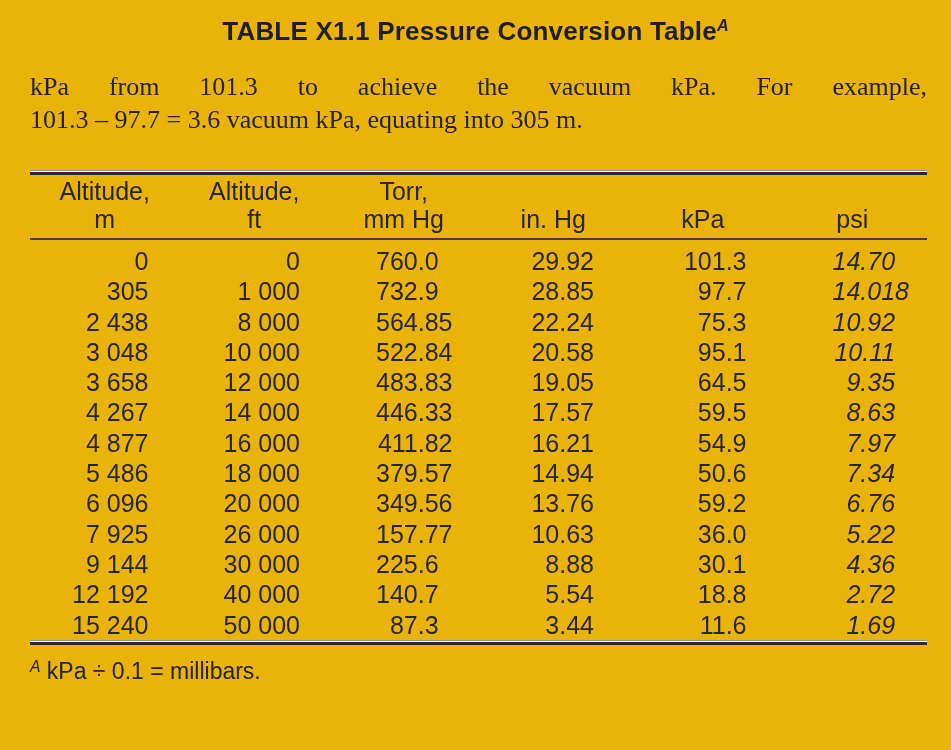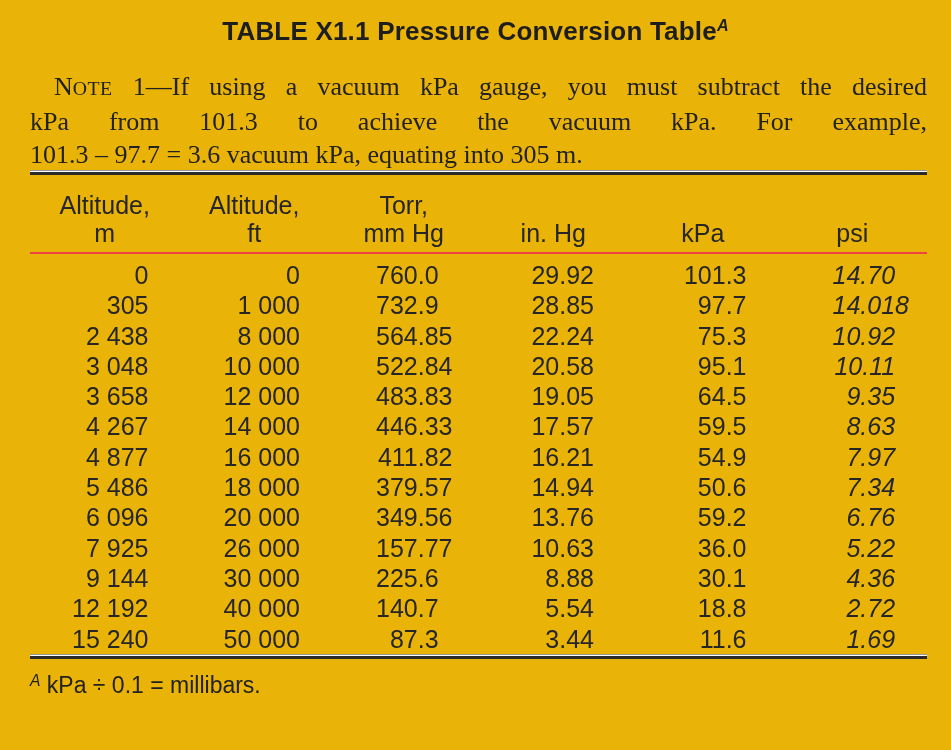--- a/index.html
+++ b/index.html
@@ -70,22 +70,22 @@
     width: 100%;
     border-collapse: collapse;
     table-layout: fixed;
     font-size: 25px;
     color: #262626;
   }
   table.conv th {
     vertical-align: bottom;
     text-align: center;
     font-weight: normal;
-    padding: 16px 0 5px 0;
-    border-bottom: 2px solid #ef4444;
+    padding: 2px 0 5px 0;
+    border-bottom: 2px solid #404040;
     line-height: 28px;
   }
   table.conv td {
     text-align: right;
     height: 30.3px;
     line-height: 30.3px;
     padding: 0;
     white-space: nowrap;
   }
   table.conv tbody tr:first-child td { padding-top: 6px; }
@@ -111,21 +111,20 @@
 </head>
 <body>
 
 <div class="page">
 
   <div class="table-title">
     <span>TABLE X1.1 Pressure Conversion Table</span><span class="title-sup">A</span>
   </div>
 
   <div class="note">
-    <div class="note-line just indent"><span><span>N</span><span class="sc">OTE</span></span><span> 1—If using a vacuum kPa gauge, you must subtract the desired</span></div>
     <div class="note-line just">kPa from 101.3 to achieve the vacuum kPa. For example,</div>
     <div class="note-line">101.3 – 97.7 = 3.6 vacuum kPa, equating into 305 m.</div>
   </div>
 
   <div class="table-block">
     <div class="rule-heavy"></div>
     <table class="conv">
       <thead>
         <tr>
           <th>

